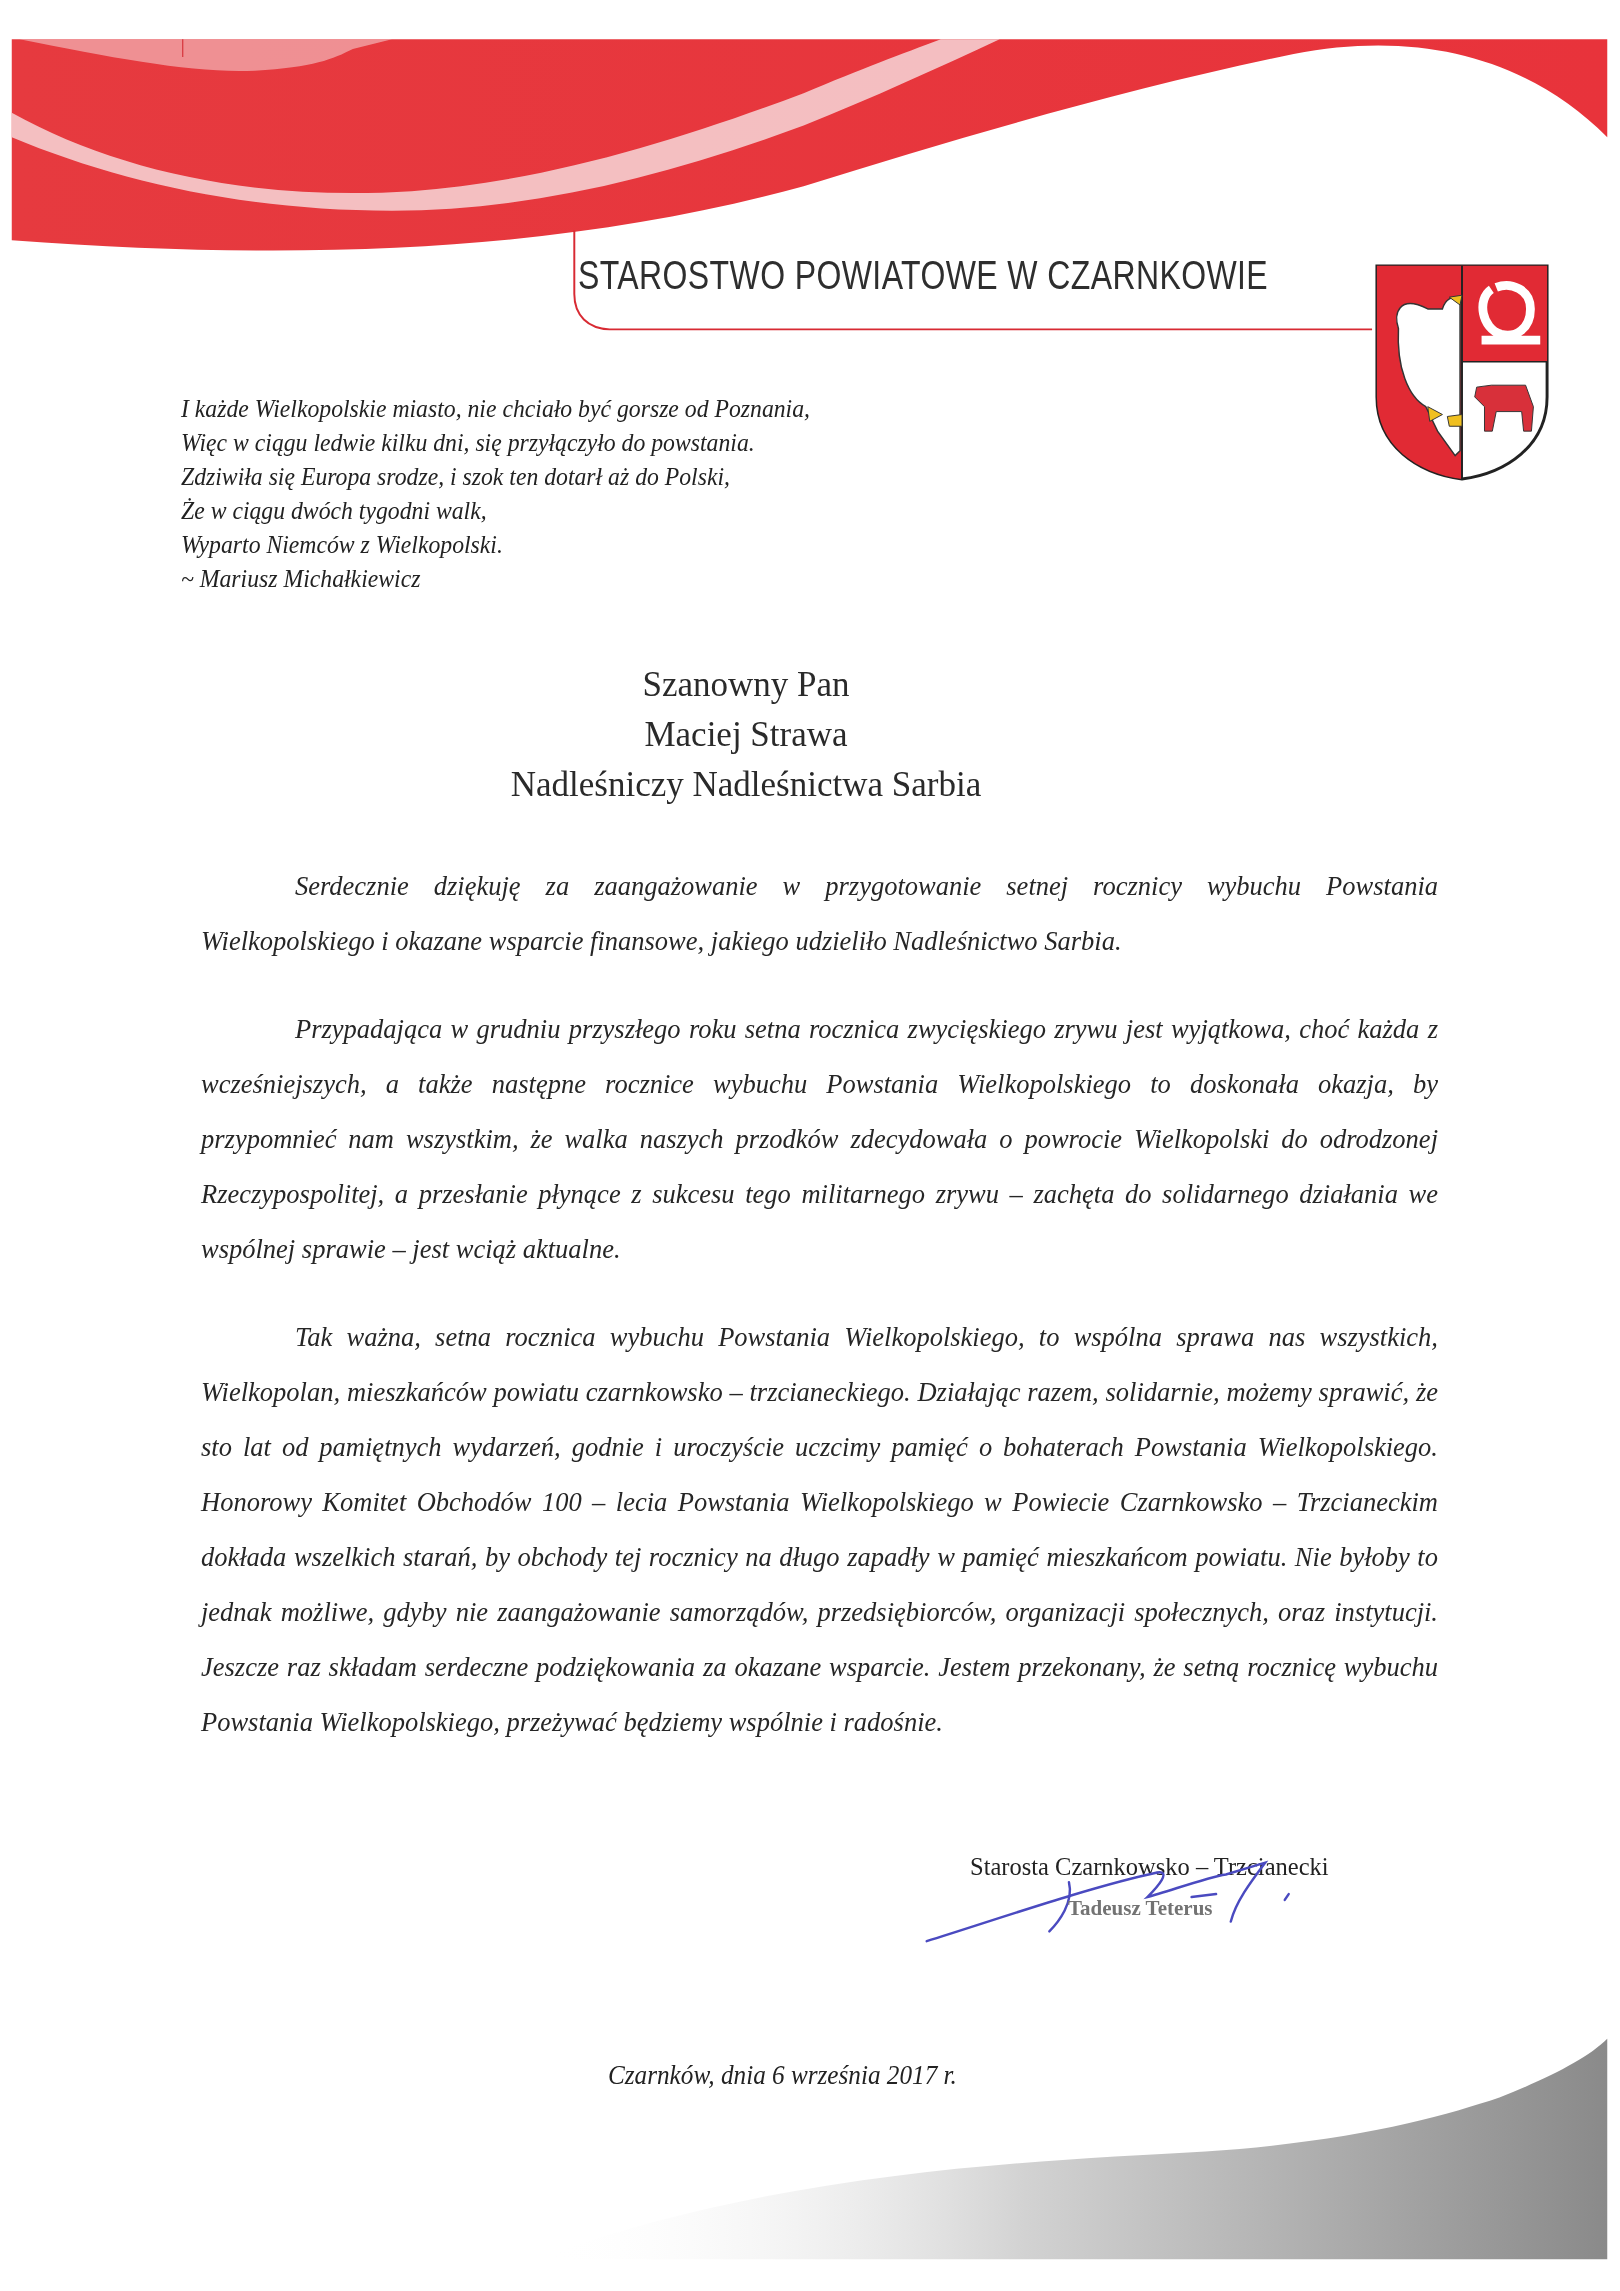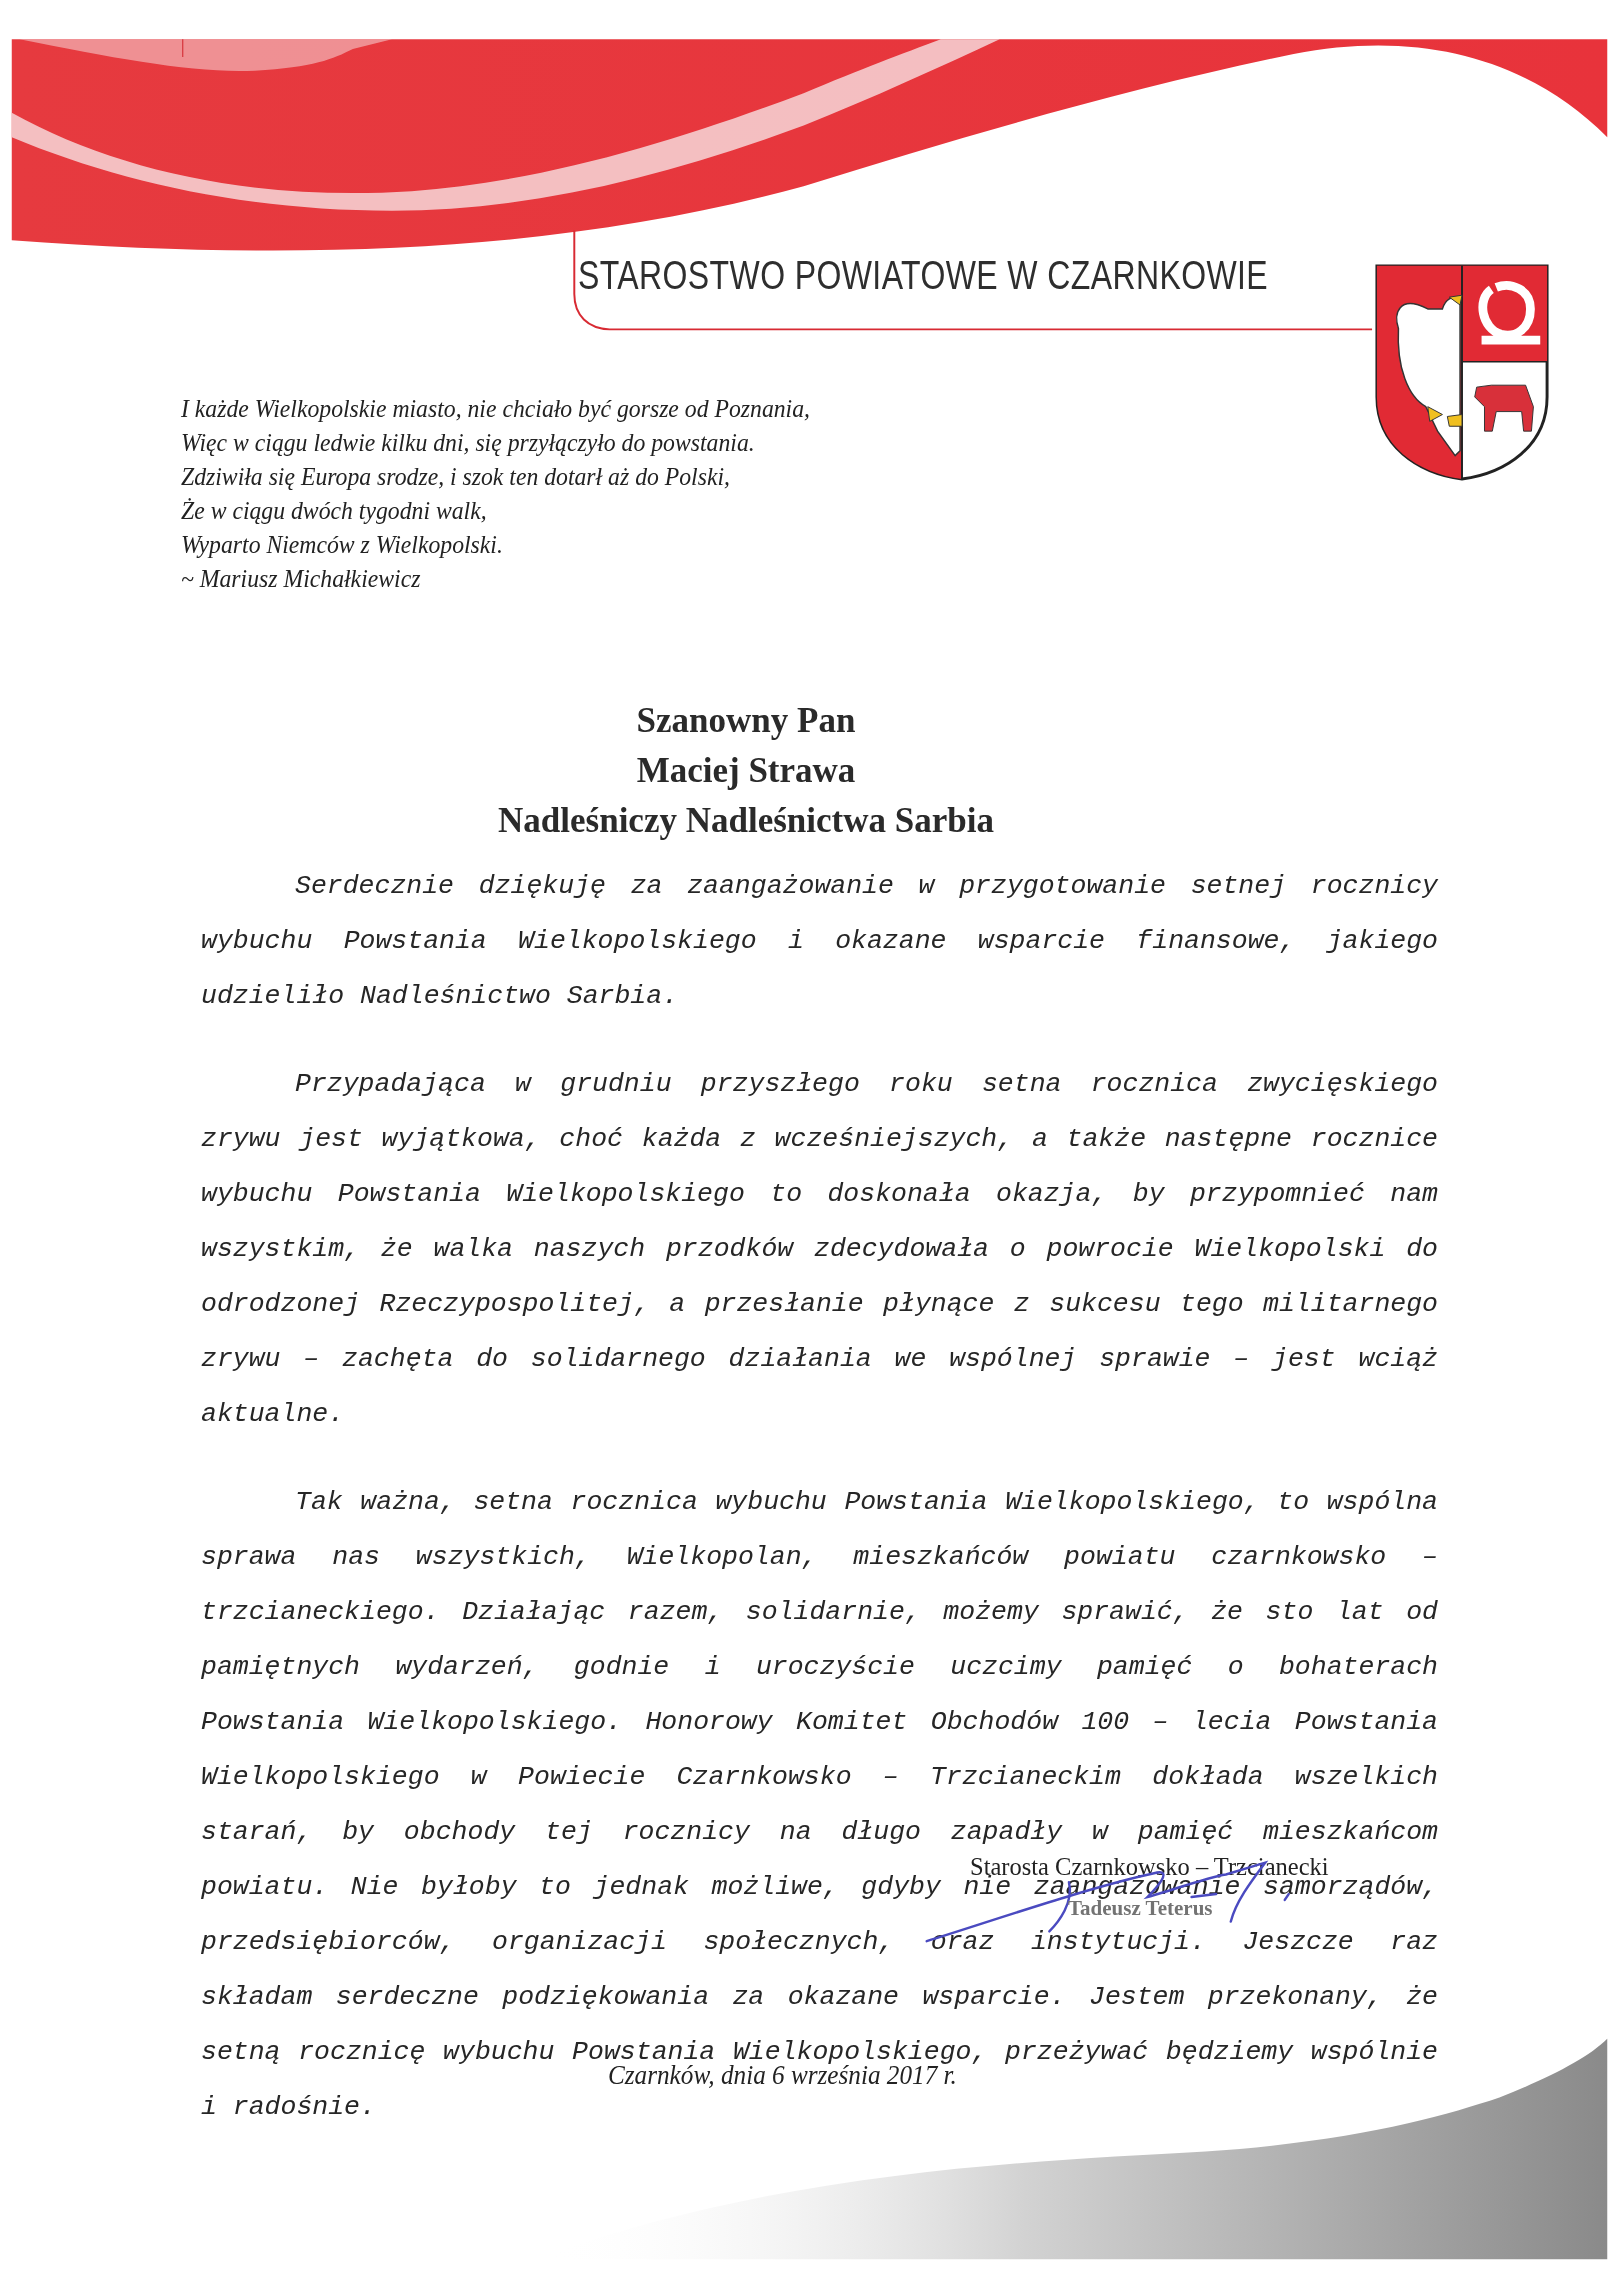--- a/index.html
+++ b/index.html
@@ -2,22 +2,22 @@
 <html><head>
 <meta charset="utf-8">
 <style>
   html, body { margin: 0; padding: 0; background: #ffffff; }
   body { width: 1620px; height: 2292px; position: relative; overflow: hidden; font-family: "Liberation Serif", serif; color: #222; }
   .layer { position: absolute; left: 0; top: 0; }
   .org-name { position: absolute; left: 578px; top: 253px; font-family: "Liberation Sans", sans-serif; font-size: 40px; letter-spacing: 0.5px; color: #2e2e2e; transform: scaleX(0.80); transform-origin: left top; white-space: nowrap; }
   .crest { position: absolute; left: 1369px; top: 260px; width: 186px; height: 222px; }
   .poem { position: absolute; left: 181px; top: 392px; font-style: italic; font-size: 25.5px; line-height: 34px; color: #222; transform: scaleX(0.93); transform-origin: left top; }
   .poem div { white-space: nowrap; }
-  .recipient { position: absolute; left: 0; width: 1492px; top: 696px; text-align: center; font-weight: bold; font-size: 35px; line-height: 50px; color: #2a2a2a; }
-  .body { position: absolute; left: 201px; width: 1237px; top: 859px; font-style: italic; font-size: 26.5px; line-height: 55px; color: #262626; text-align: justify; font-family: Liberation Mono, monospace; }
+  .recipient { position: absolute; left: 0; width: 1492px; top: 660px; text-align: center; font-weight: normal; font-size: 35px; line-height: 50px; color: #2a2a2a; }
+  .body { position: absolute; left: 201px; width: 1237px; top: 859px; font-style: italic; font-size: 26.5px; line-height: 55px; color: #262626; text-align: justify; }
   .body p { margin: 0 0 33px 0; text-indent: 94px; }
   .signature-title { position: absolute; left: 970px; top: 1825px; font-size: 24.5px; color: #222; white-space: nowrap; margin-top: 28px; }
   .signature-name { position: absolute; left: 1068px; top: 1896px; font-weight: bold; font-size: 21px; color: #737373; white-space: nowrap; }
   .sig-scribble { position: absolute; left: 912px; top: 1843px; width: 412px; height: 108px; }
   .date-line { position: absolute; left: 608px; top: 2060px; font-style: italic; font-size: 27.4px; color: #222; white-space: nowrap; transform: scaleX(0.92); transform-origin: left top; }
 </style>
 </head>
 <body>
 
 <svg class="layer" width="1620" height="353" viewBox="0 0 1653 360">

